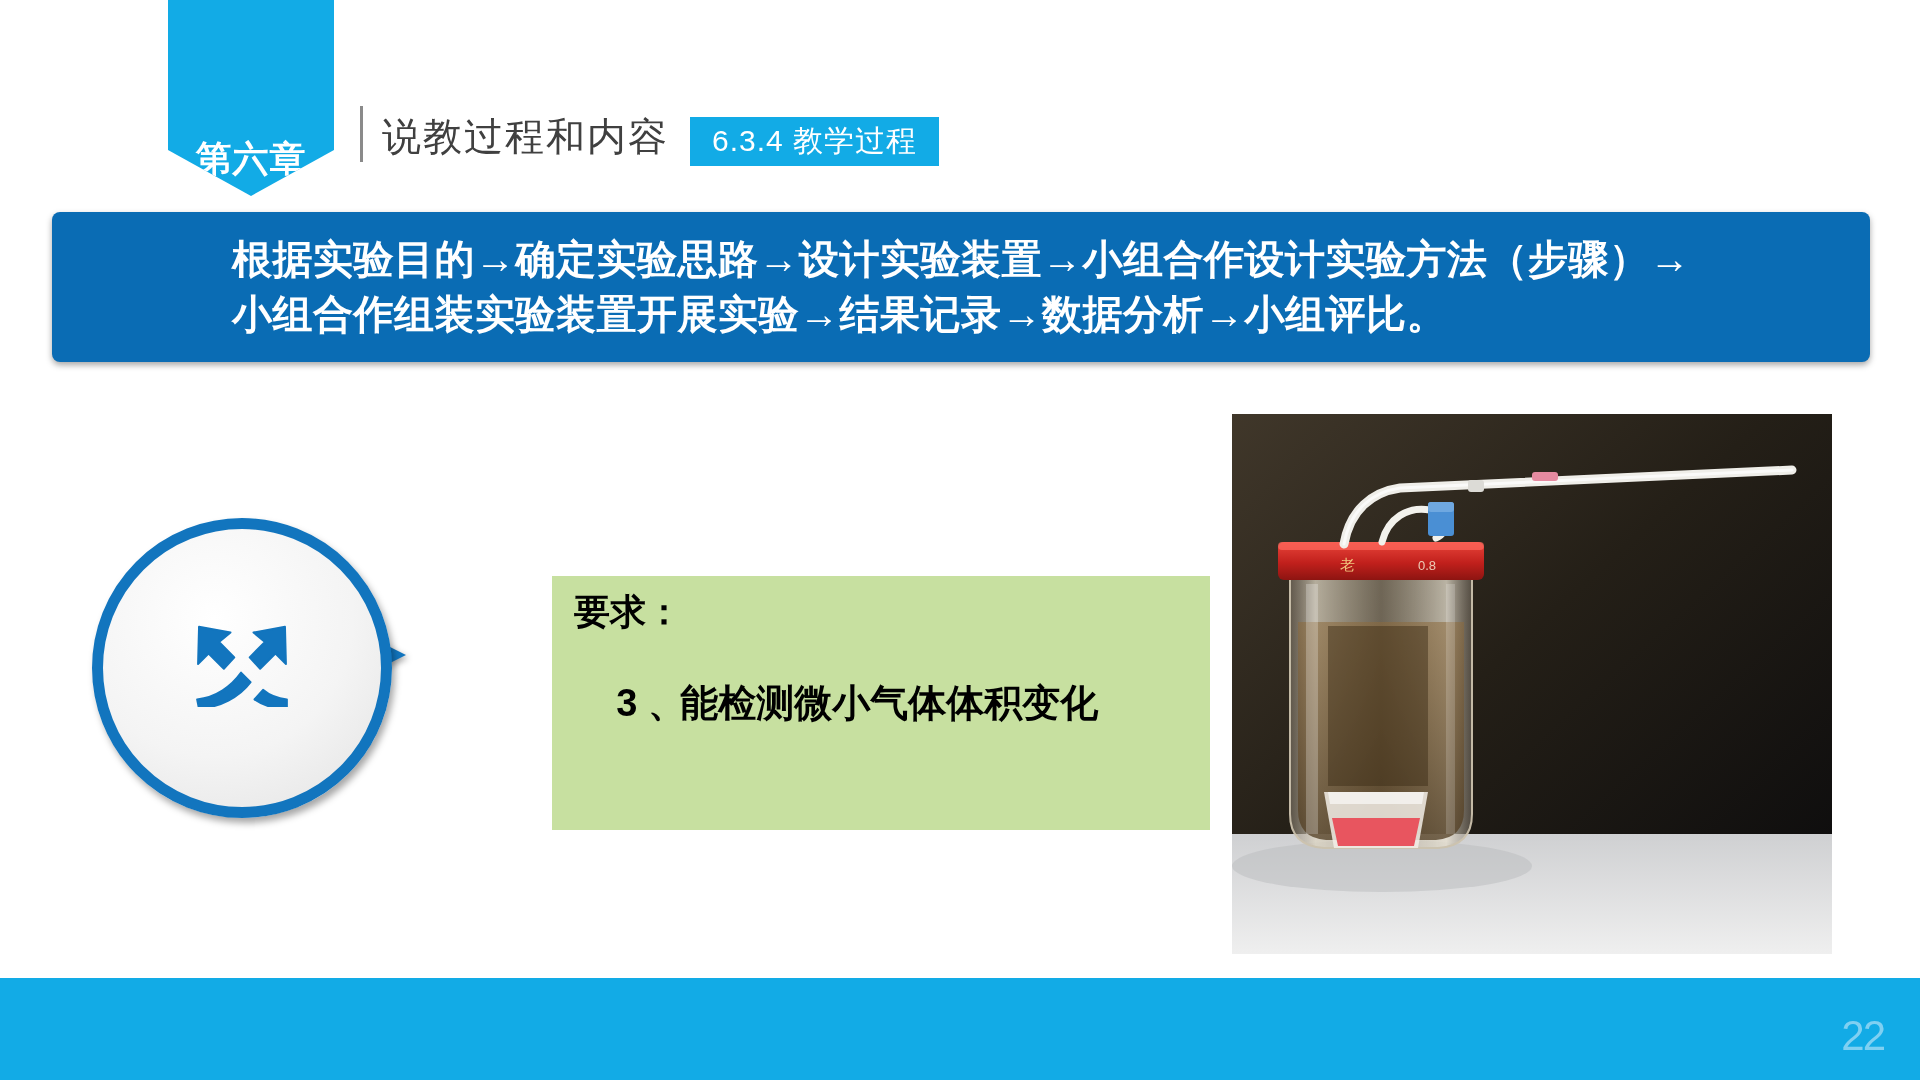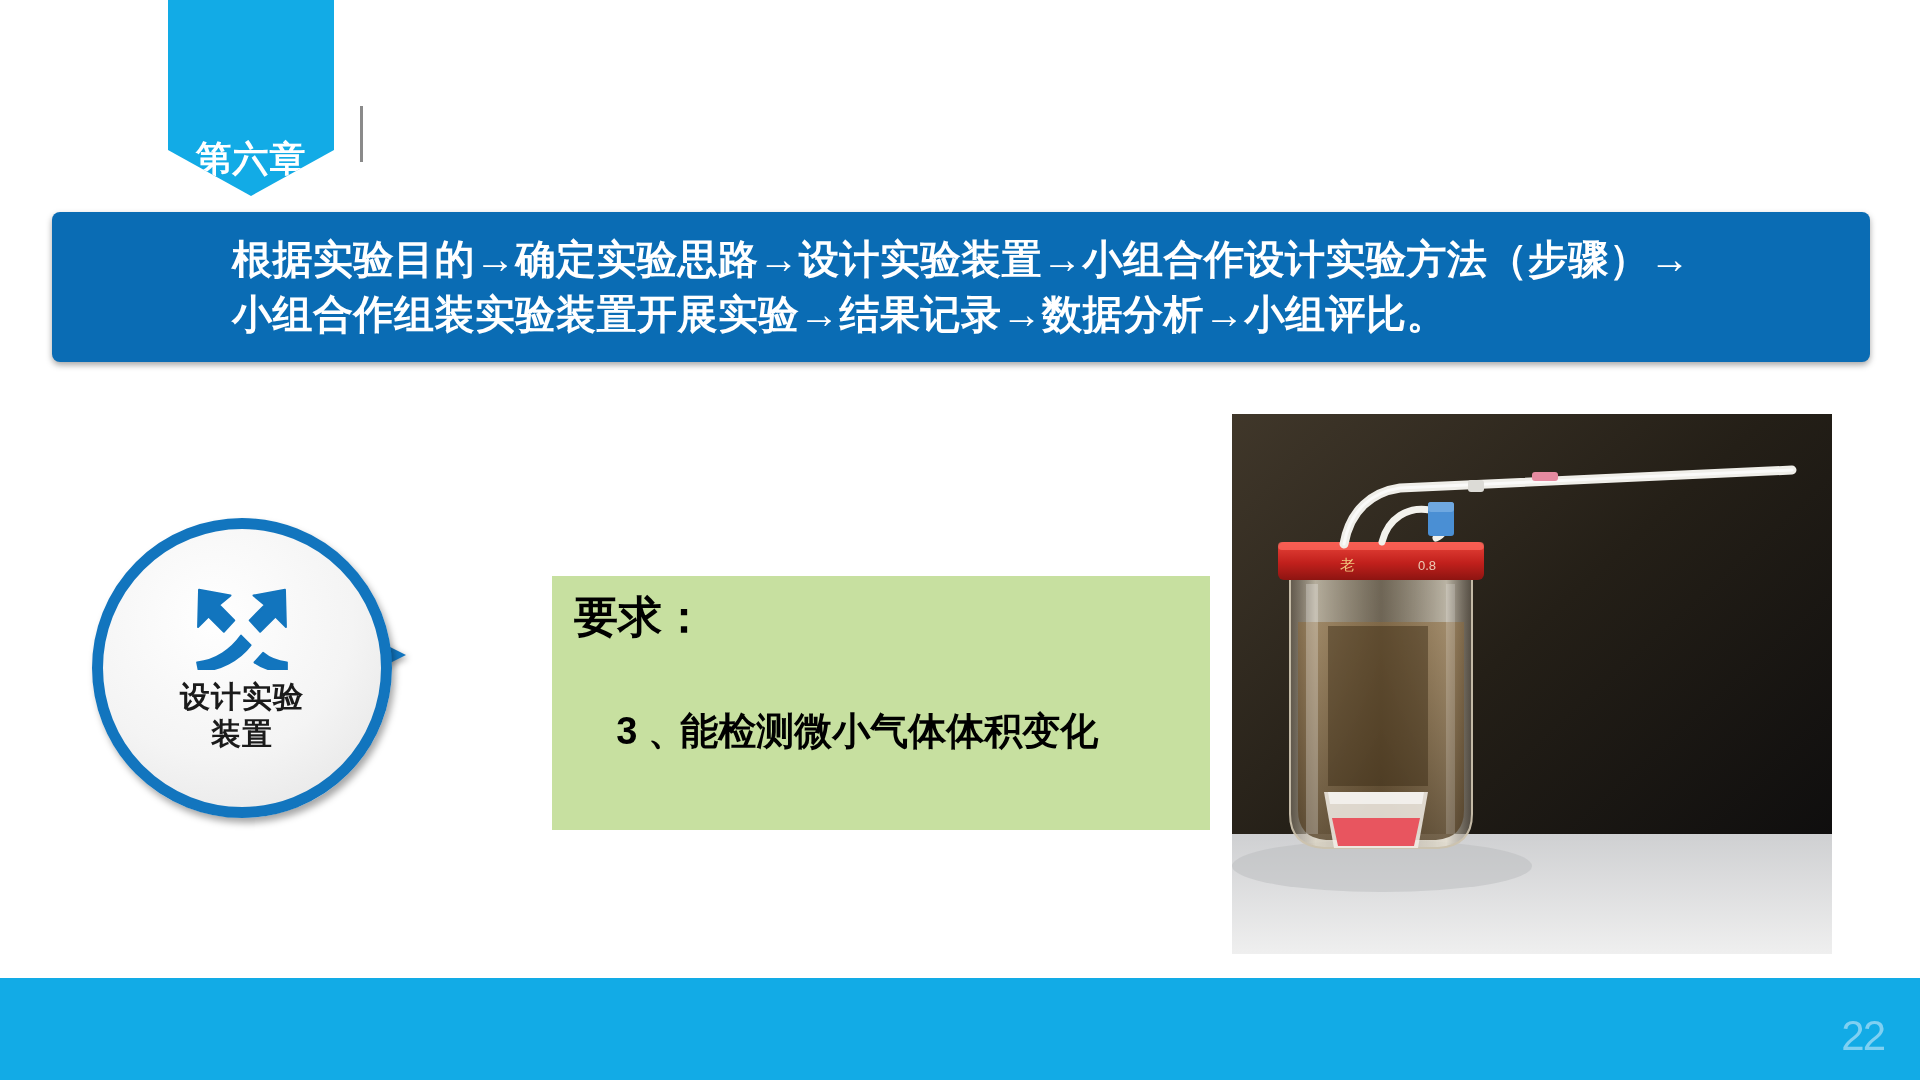--- a/index.html
+++ b/index.html
@@ -96,21 +96,21 @@
     position:absolute; left:552px; top:576px;
     width:658px; height:254px;
     background:#C7E0A0;
     padding:14px 22px 10px 22px;
   }
   .req-line {
     color:#000000; font-weight:bold;
     line-height:1.22; white-space:pre;
     letter-spacing:0px;
   }
-  #req-title { font-size:44px; margin-bottom:18px; }
+  #req-title { font-size:36px; margin-bottom:0; }
   .req-item { font-size:38px; }
   .req-num { display:inline-block; width:64px; }
 
   
   #apparatus-photo {
     position:absolute; left:1232px; top:414px;
     width:600px; height:540px;
     background:#0f0d09;
     overflow:hidden;
   }
@@ -131,21 +131,23 @@
 <body>
 
 <div id="header">
 
   <div id="chapter-tab">
     <div id="chapter-tab-label">第六章</div>
   </div>
 
   <div id="header-divider"></div>
 
-
+  <div id="header-subtitle">说教过程和内容</div>
+
+  <div id="section-badge">6.3.4 教学过程</div>
 </div>
 
 <div id="process-banner">
   <div id="process-banner-text">根据实验目的→确定实验思路→设计实验装置→小组合作设计实验方法（步骤）→
 小组合作组装实验装置开展实验→结果记录→数据分析→小组评比。</div>
 </div>
 
 <div id="callout-wrap">
   <div id="callout-pointer"></div>
   <div id="callout-circle">
@@ -154,22 +156,20 @@
 
         <polygon points="10,6 43,12 31,22 47,38 36,50 20,34 9,45"></polygon>
 
         <polygon points="100,6 67,12 79,22 63,38 74,50 90,34 101,45"></polygon>
 
         <path d="M8,82 C28,80 44,68 54,54 L64,64 C52,80 32,90 10,92 Z"></path>
 
         <path d="M102,82 C92,81 84,78 77,72 L68,82 C78,89 90,92 102,92 Z"></path>
       </g>
     </svg>
-    <div id="callout-label">设计实验
-装置</div>
   </div>
 </div>
 
 <div id="requirements-box">
   <div id="req-title" class="req-line">要求：</div>
 
 
 
   <div class="req-line req-item">
     <span class="req-num">3 、</span><span>能检测微小气体体积变化</span>

